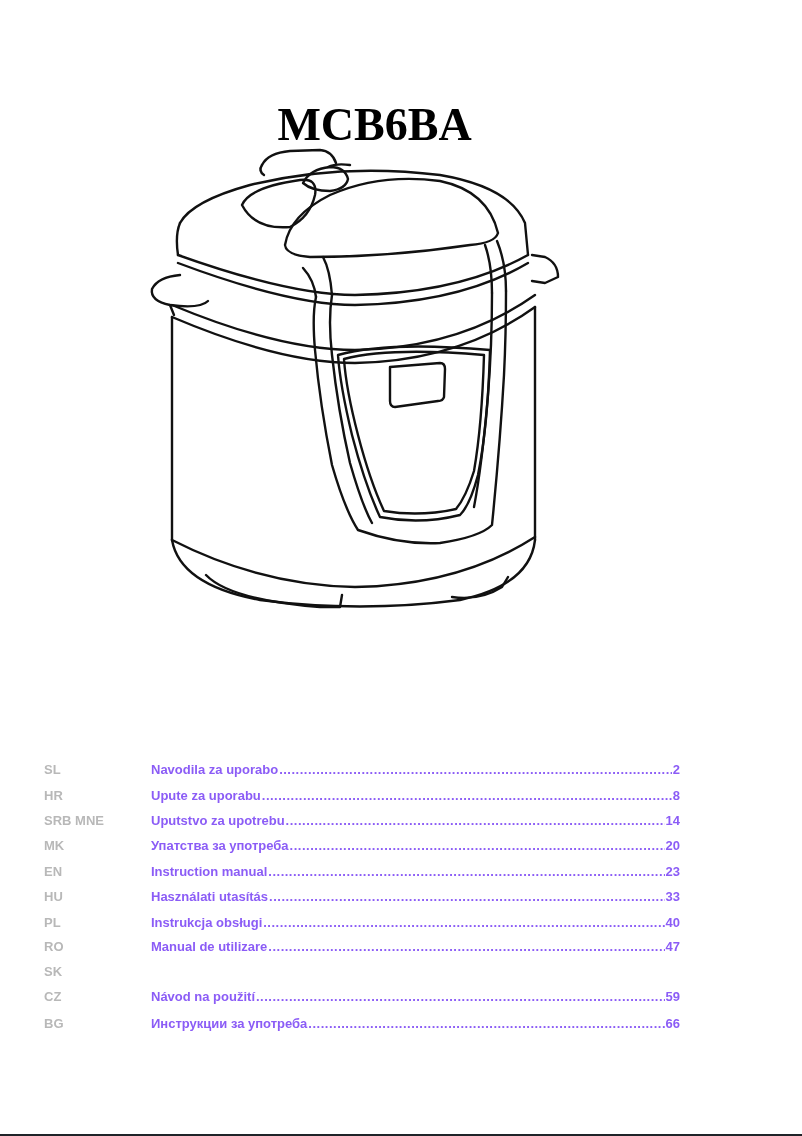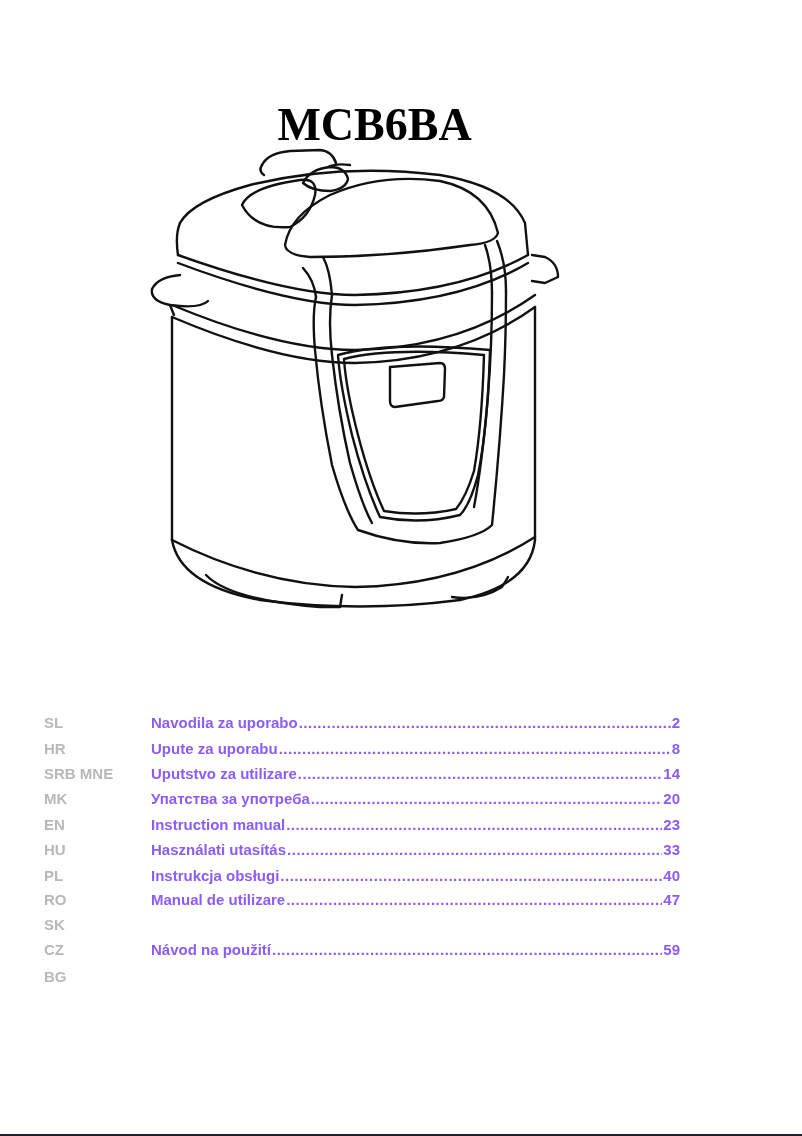--- a/index.html
+++ b/index.html
@@ -43,22 +43,23 @@
       position: absolute;
       left: 0;
       top: 713px;
       width: 802px;
     }
     .toc-row {
       position: absolute;
       left: 0;
       width: 802px;
       height: 20px;
-      font-size: 15px;
+      font-size: 13px;
       line-height: 20px;
+      margin-top: 47px;
     }
     .toc-code {
       position: absolute;
       left: 44px;
       top: 0;
       color: #b8b8b8;
       font-weight: bold;
       white-space: nowrap;
     }
     .toc-entry {
@@ -168,21 +169,21 @@
     <span class="toc-code">HR</span>
     <span class="toc-entry">
       <span class="toc-title">Upute za uporabu</span>
       <span class="toc-leader"></span>
       <span class="toc-page">8</span>
     </span>
   </div>
   <div class="toc-row" style="top:51px">
     <span class="toc-code">SRB MNE</span>
     <span class="toc-entry">
-      <span class="toc-title">Uputstvo za utilizare</span>
+      <span class="toc-title">Uputstvo za upotrebu</span>
       <span class="toc-leader"></span>
       <span class="toc-page">14</span>
     </span>
   </div>
   <div class="toc-row" style="top:76px">
     <span class="toc-code">MK</span>
     <span class="toc-entry">
       <span class="toc-title">Упатства за употреба</span>
       <span class="toc-leader"></span>
       <span class="toc-page">20</span>
@@ -226,16 +227,21 @@
   <div class="toc-row" style="top:227px">
     <span class="toc-code">CZ</span>
     <span class="toc-entry">
       <span class="toc-title">Návod na použití</span>
       <span class="toc-leader"></span>
       <span class="toc-page">59</span>
     </span>
   </div>
   <div class="toc-row" style="top:254px">
     <span class="toc-code">BG</span>
+    <span class="toc-entry">
+      <span class="toc-title">Инструкции за употреба</span>
+      <span class="toc-leader"></span>
+      <span class="toc-page">66</span>
+    </span>
   </div>
 </div>
 
 <div class="bottom-rule"></div>
 
 </body></html>

